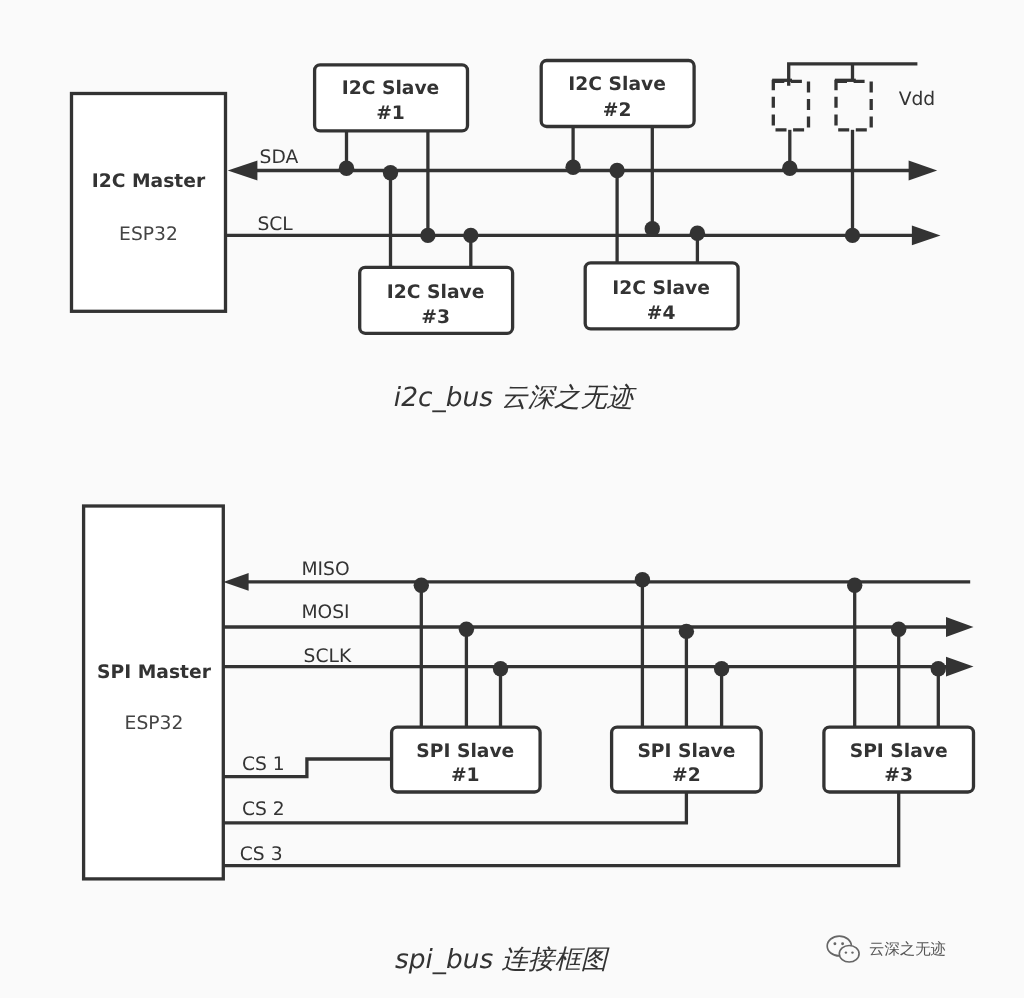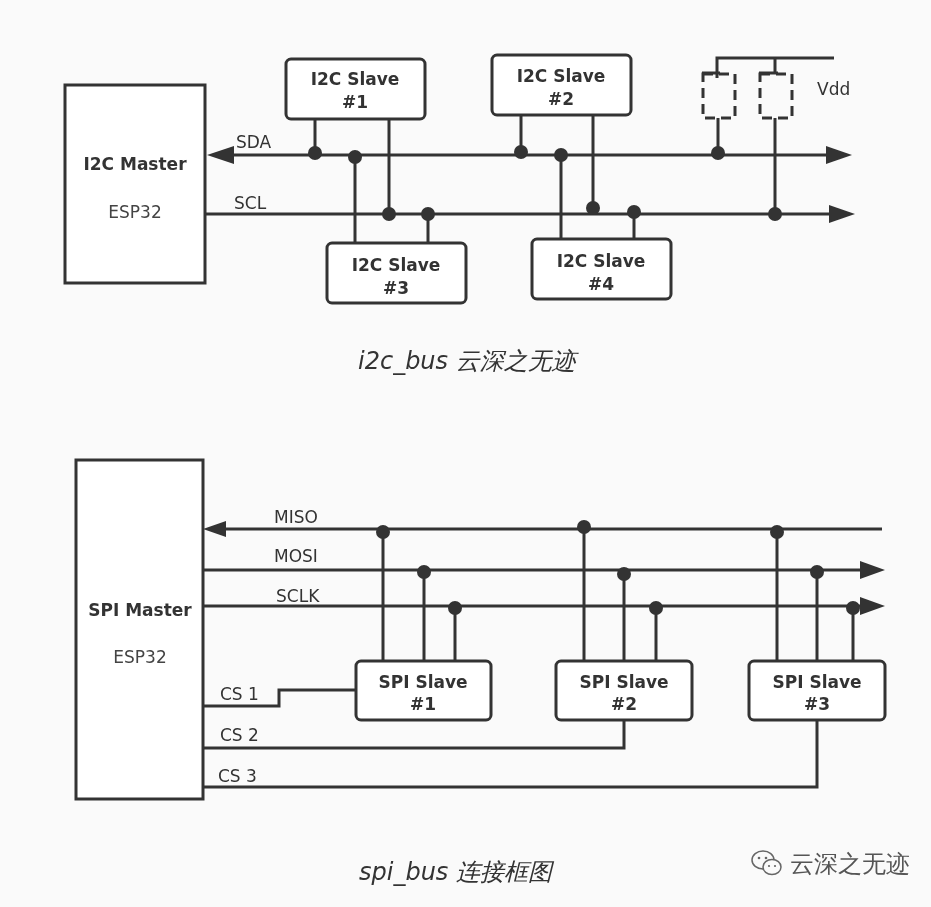--- a/index.html
+++ b/index.html
@@ -19,22 +19,22 @@
   .lbl { font-size: 17px; fill: #333; }
   .bold { font-size: 17px; font-weight: bold; fill: #333; }
   .sub { font-size: 17px; fill: #444; }
   .caption {
     position: absolute;
     font-size: 24px; font-style: italic; color: #333;
     font-family: "DejaVu Sans", "Liberation Sans", sans-serif;
   }
   .watermark {
     position: absolute; left: 750px; top: 848px;
-    font-size: 24px; color: #555;
-    display: flex; gap: 6px;
+    font-size: 14px; color: #555;
+    display: flex; align-items: center; gap: 6px;
   }
   .wm-icon { width: 34px; height: 30px; }
 </style>
 </head>
 <body>
 
 <svg width="931" height="907">
 
   <g>
 

